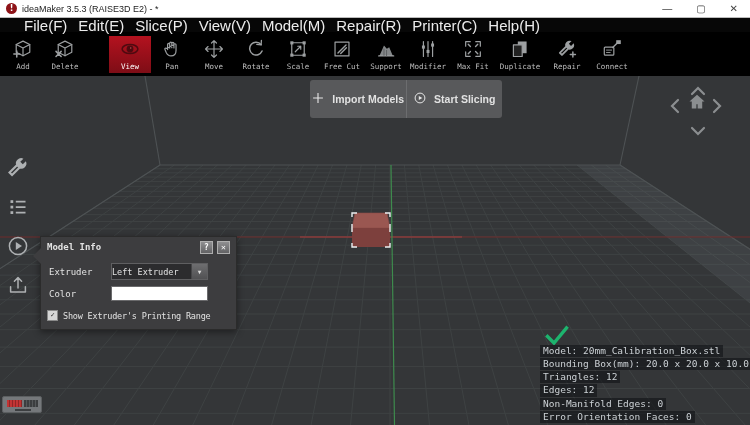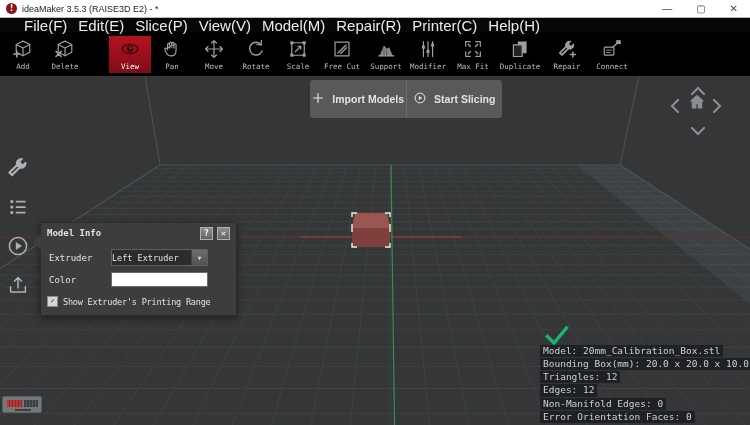--- a/index.html
+++ b/index.html
@@ -24,21 +24,21 @@
   .workspace{position:relative;height:349px;background:#343638;overflow:hidden;}
   #grid-svg{position:absolute;left:0;top:0;}
   
   .action-bar{position:absolute;left:278px;top:4px;width:192px;height:38px;background:#58595b;border-radius:3px;display:flex;align-items:center;color:#e2e2e2;font:600 10.5px "Liberation Sans",sans-serif;margin-left:32px;}
   .ab-half{flex:1;display:flex;align-items:center;justify-content:center;gap:7px;height:100%;cursor:default;}
   .ab-half+.ab-half{border-left:1px solid #6c6d6f;}
   
   .sidebar{position:absolute;left:6px;top:82px;display:flex;flex-direction:column;gap:15px;}
   .sb-icon{width:24px;height:24px;display:flex;align-items:center;justify-content:center;}
   
-  .model-panel{position:absolute;left:40px;top:146px;width:197px;height:94px;background:#3d3d3f;border:1px solid #2b2b2b;box-shadow:0 2px 7px rgba(0,0,0,.45);box-sizing:border-box;font-family:"DejaVu Sans Mono",monospace;color:#e2e2e2;}
+  .model-panel{position:absolute;left:40px;top:160px;width:197px;height:94px;background:#3d3d3f;border:1px solid #2b2b2b;box-shadow:0 2px 7px rgba(0,0,0,.45);box-sizing:border-box;font-family:"DejaVu Sans Mono",monospace;color:#e2e2e2;}
   .model-panel::before{content:'';position:absolute;left:-8px;top:11px;border:8px solid transparent;border-right:8px solid #3d3d3f;border-left:0;}
   .mp-head{display:flex;align-items:center;height:20px;padding:0 6px;}
   .mp-title{flex:1;font-size:9px;font-weight:700;}
   .mp-btn{width:13px;height:13px;background:linear-gradient(#8f8f91,#626264);border:1px solid #aeaeae;color:#fff;font:bold 8px/11px "DejaVu Sans Mono",monospace;text-align:center;margin-left:4px;box-sizing:border-box;}
   .mp-row{display:flex;align-items:center;padding:0 8px;margin-top:6px;}
   .mp-label{width:62px;font-size:9px;}
   .mp-select{width:97px;height:17px;background:#2c2c2e;border:1px solid #5f5f61;display:flex;align-items:stretch;box-sizing:border-box;}
   .mp-select-text{flex:1;padding-left:0;font-size:8.5px;display:flex;align-items:center;}
   .mp-select-arrow{width:15px;background:linear-gradient(#6e6e70,#515153);border-left:1px solid #454547;font-size:6px;display:flex;align-items:center;justify-content:center;color:#d8d8d8;}
   .mp-input{width:97px;height:15px;background:#fff;border:1px solid #6a6a6c;box-sizing:border-box;}

